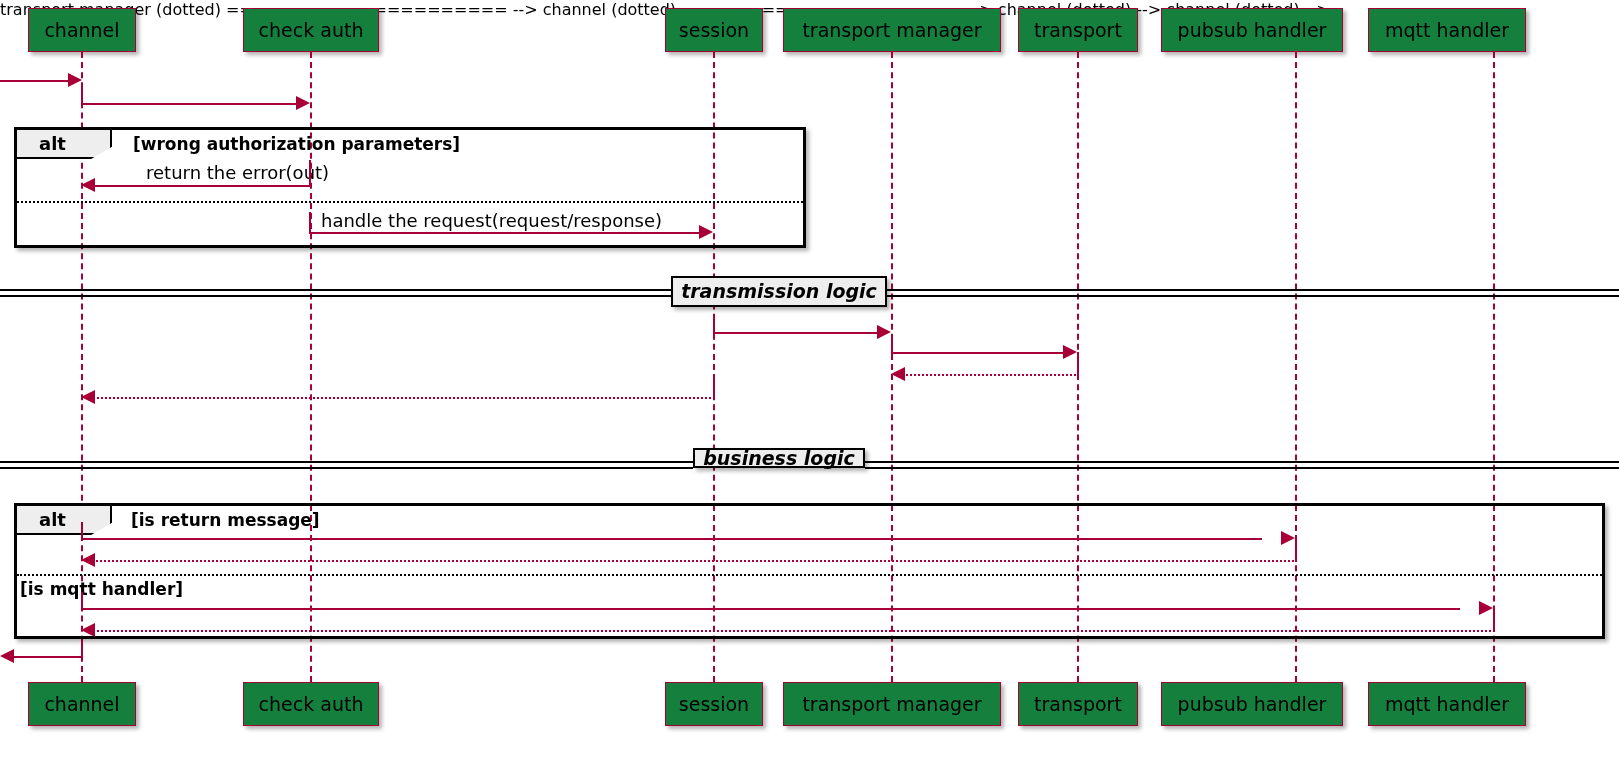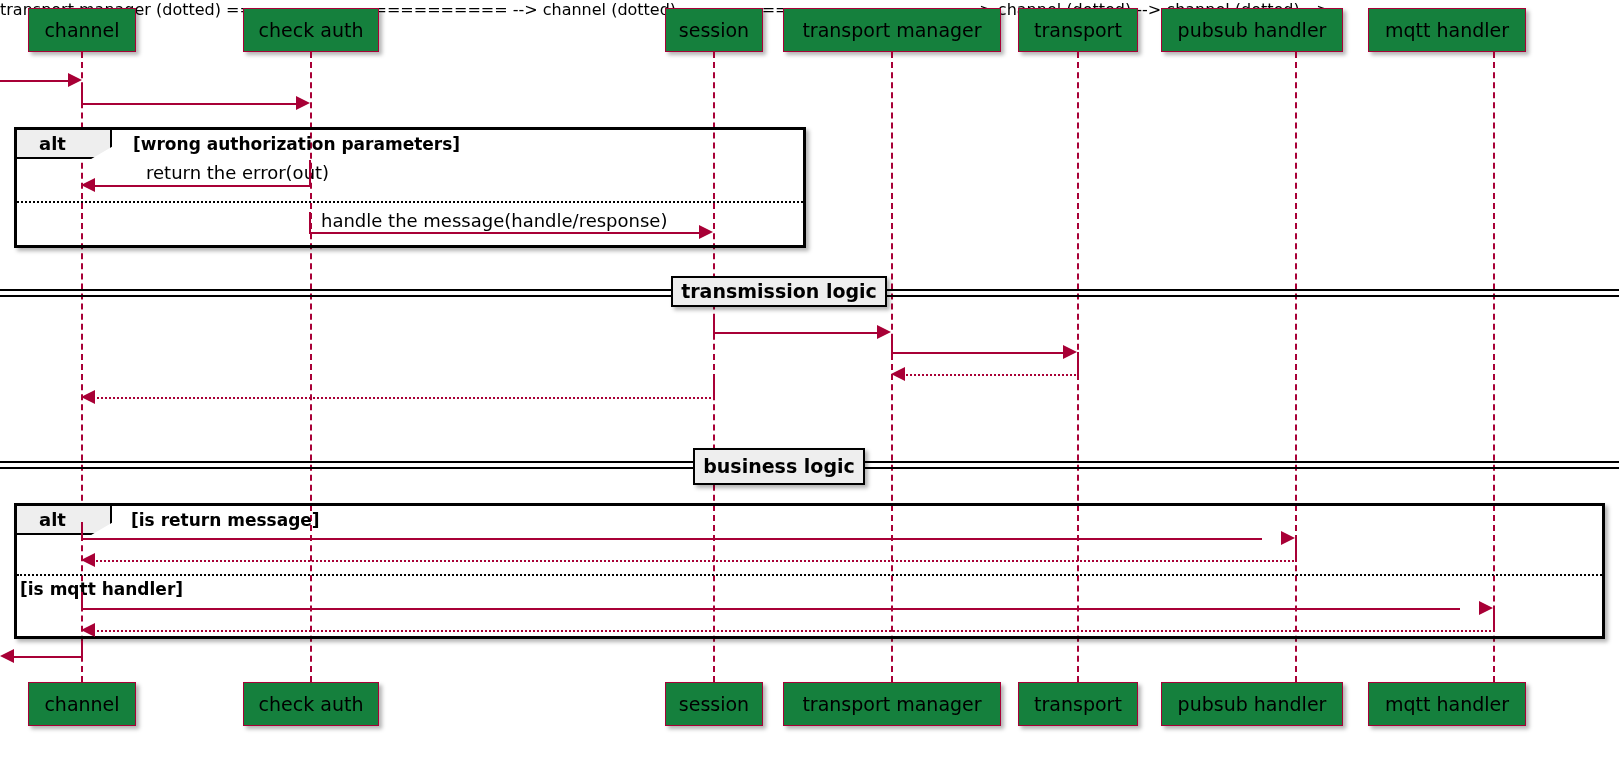--- a/index.html
+++ b/index.html
@@ -133,20 +133,21 @@
     border: 2px solid #000000;
     color: #000000;
     font-size: 19px;
     font-weight: bold;
     line-height: 1;
     display: flex;
     align-items: center;
     justify-content: center;
     white-space: nowrap;
     box-shadow: 3px 3px 4px rgba(0,0,0,0.30);
+    font-style: italic;
   }
 </style>
 </head>
 <body>
 
 <div id="diagram">
 
   
   <div class="participant" style="left:28px; top:8px; width:108px; height:44px;">
     <span>channel</span>
@@ -198,21 +199,21 @@
   
   <div class="msglabel" style="left:112px; top:164px;margin-left:34px;">return the error(out)</div>
   <div class="stub" style="left:309px; top:160px; height:26px;"></div>
   <div class="msg" style="left:89px; top:185px; width:222px;"></div>
   <div class="head left" style="left:81px; top:178px;"></div>
 
   
   <div class="elsedivider" style="left:17px; top:201px; width:786px;"></div>
 
   
-  <div class="msglabel" style="left:321px; top:212px;">handle the message(handle/response)</div>
+  <div class="msglabel" style="left:321px; top:212px;">handle the request(request/response)</div>
   <div class="stub" style="left:309px; top:212px; height:21px;"></div>
   <div class="msg" style="left:309px; top:232px; width:397px;"></div>
   <div class="head right" style="left:699px; top:225px;"></div>
 
   
   <div class="divline" style="left:0px; top:289px; width:671px;"></div>
   <div class="divline" style="left:887px; top:289px; width:732px;"></div>
   <div class="divbox" style="left:671px; top:276px; width:216px; height:31px;">
     <span>transmission logic</span>
   </div>
@@ -233,21 +234,21 @@
   <div class="head left" style="left:891px; top:367px;"></div>
 
    channel (dotted) ===================== --&gt;
   <div class="stub" style="left:713px; top:375px; height:23px;"></div>
   <div class="msg dotted" style="left:89px; top:397px; width:626px;"></div>
   <div class="head left" style="left:81px; top:390px;"></div>
 
   
   <div class="divline" style="left:0px; top:461px; width:693px;"></div>
   <div class="divline" style="left:865px; top:461px; width:754px;"></div>
-  <div class="divbox" style="left:693px; top:448px; width:172px; height:37px;">
+  <div class="divbox" style="left:693px; top:448px; width:172px; height:20px;">
     <span>business logic</span>
   </div>
 
   
   <div class="group" style="left:14px; top:503px; width:1591px; height:136px;"></div>
   <div class="grouphdr" style="left:17px; top:506px; width:95px; height:29px;">
     <span>alt</span>
   </div>
   <div class="grouplabel" style="left:131px; top:512px;">[is return message]</div>
 

